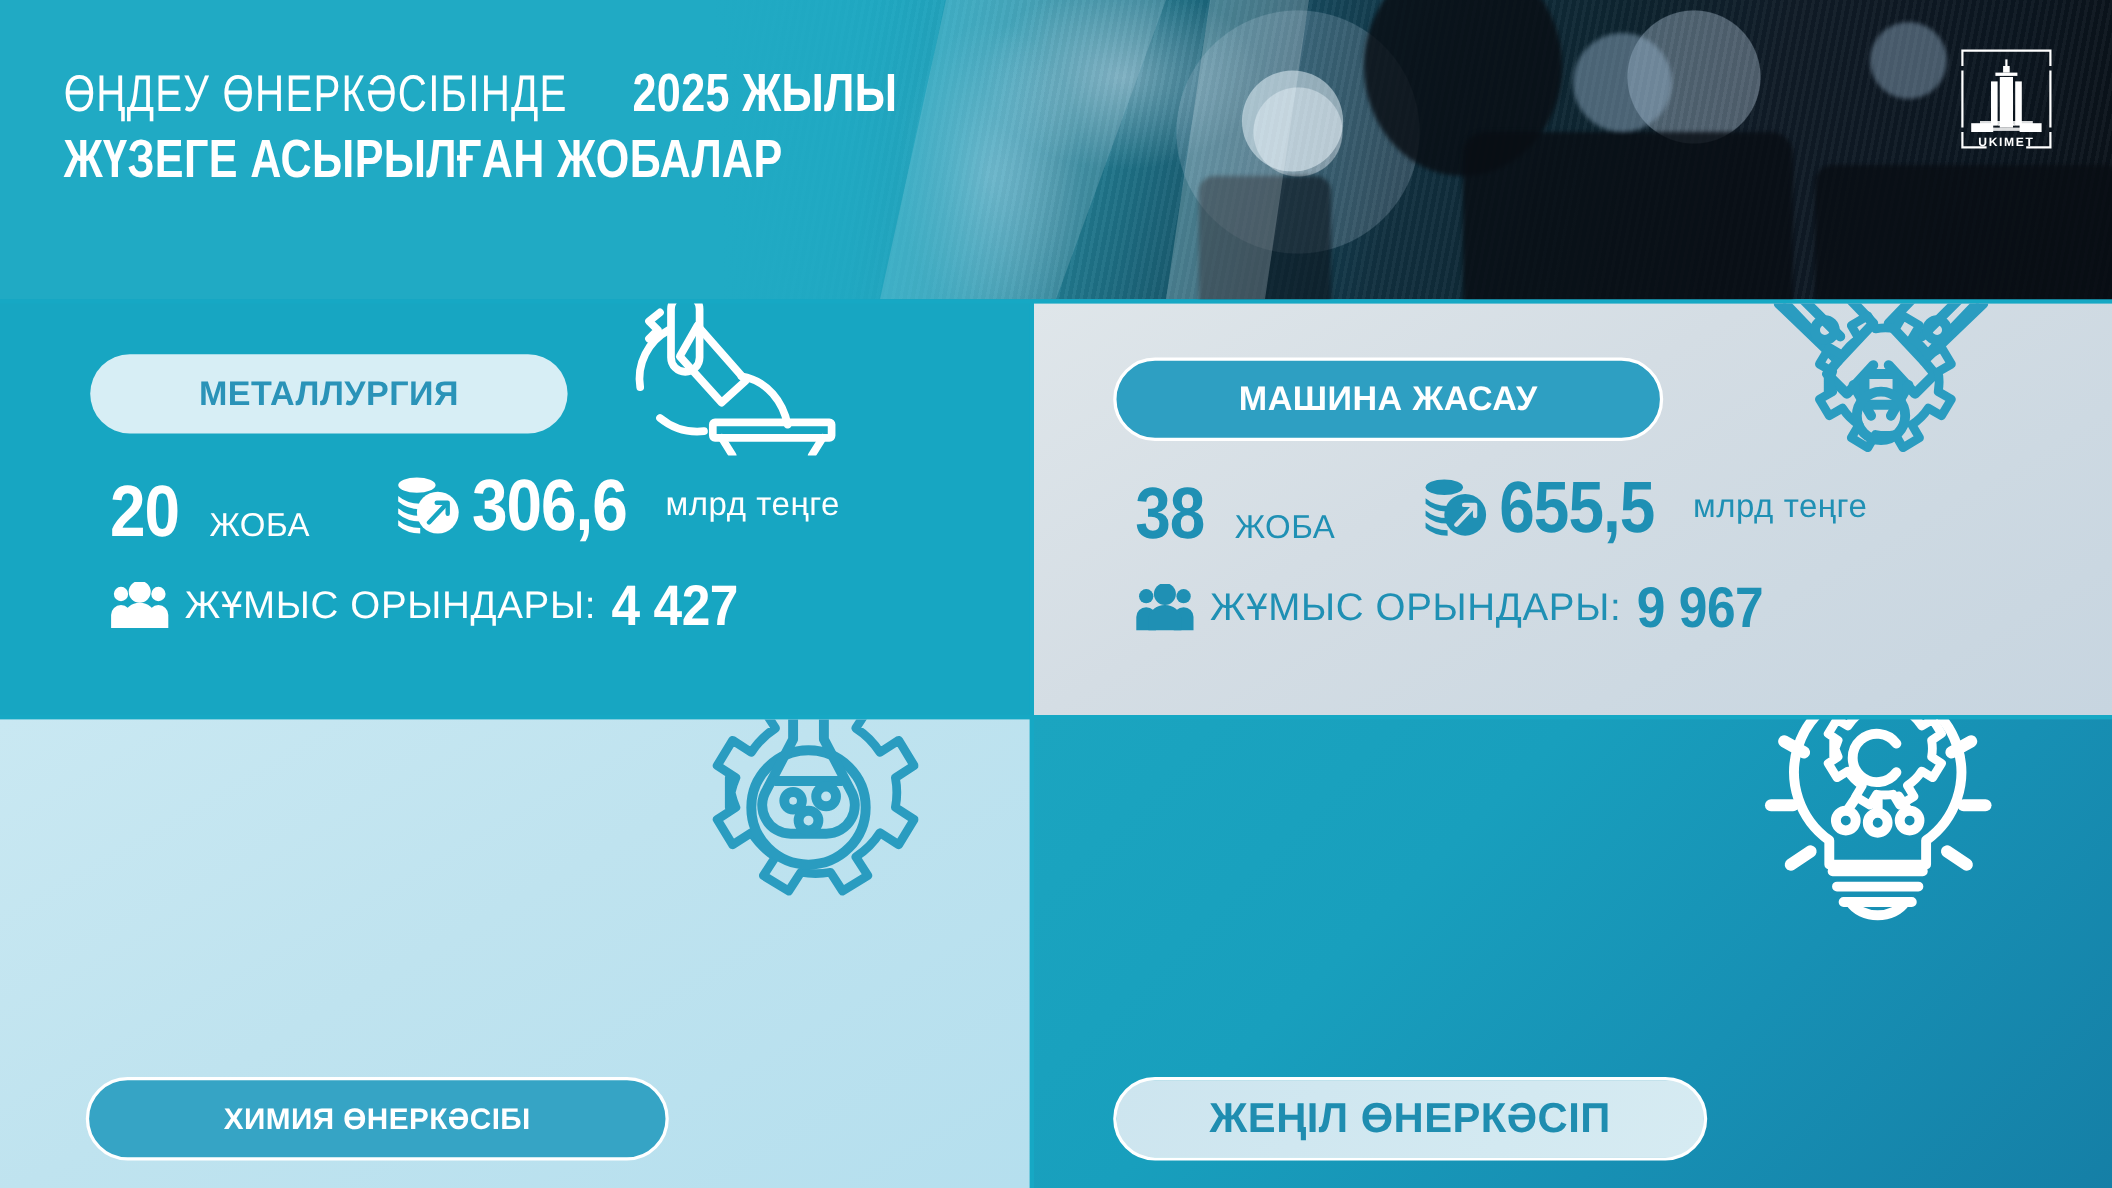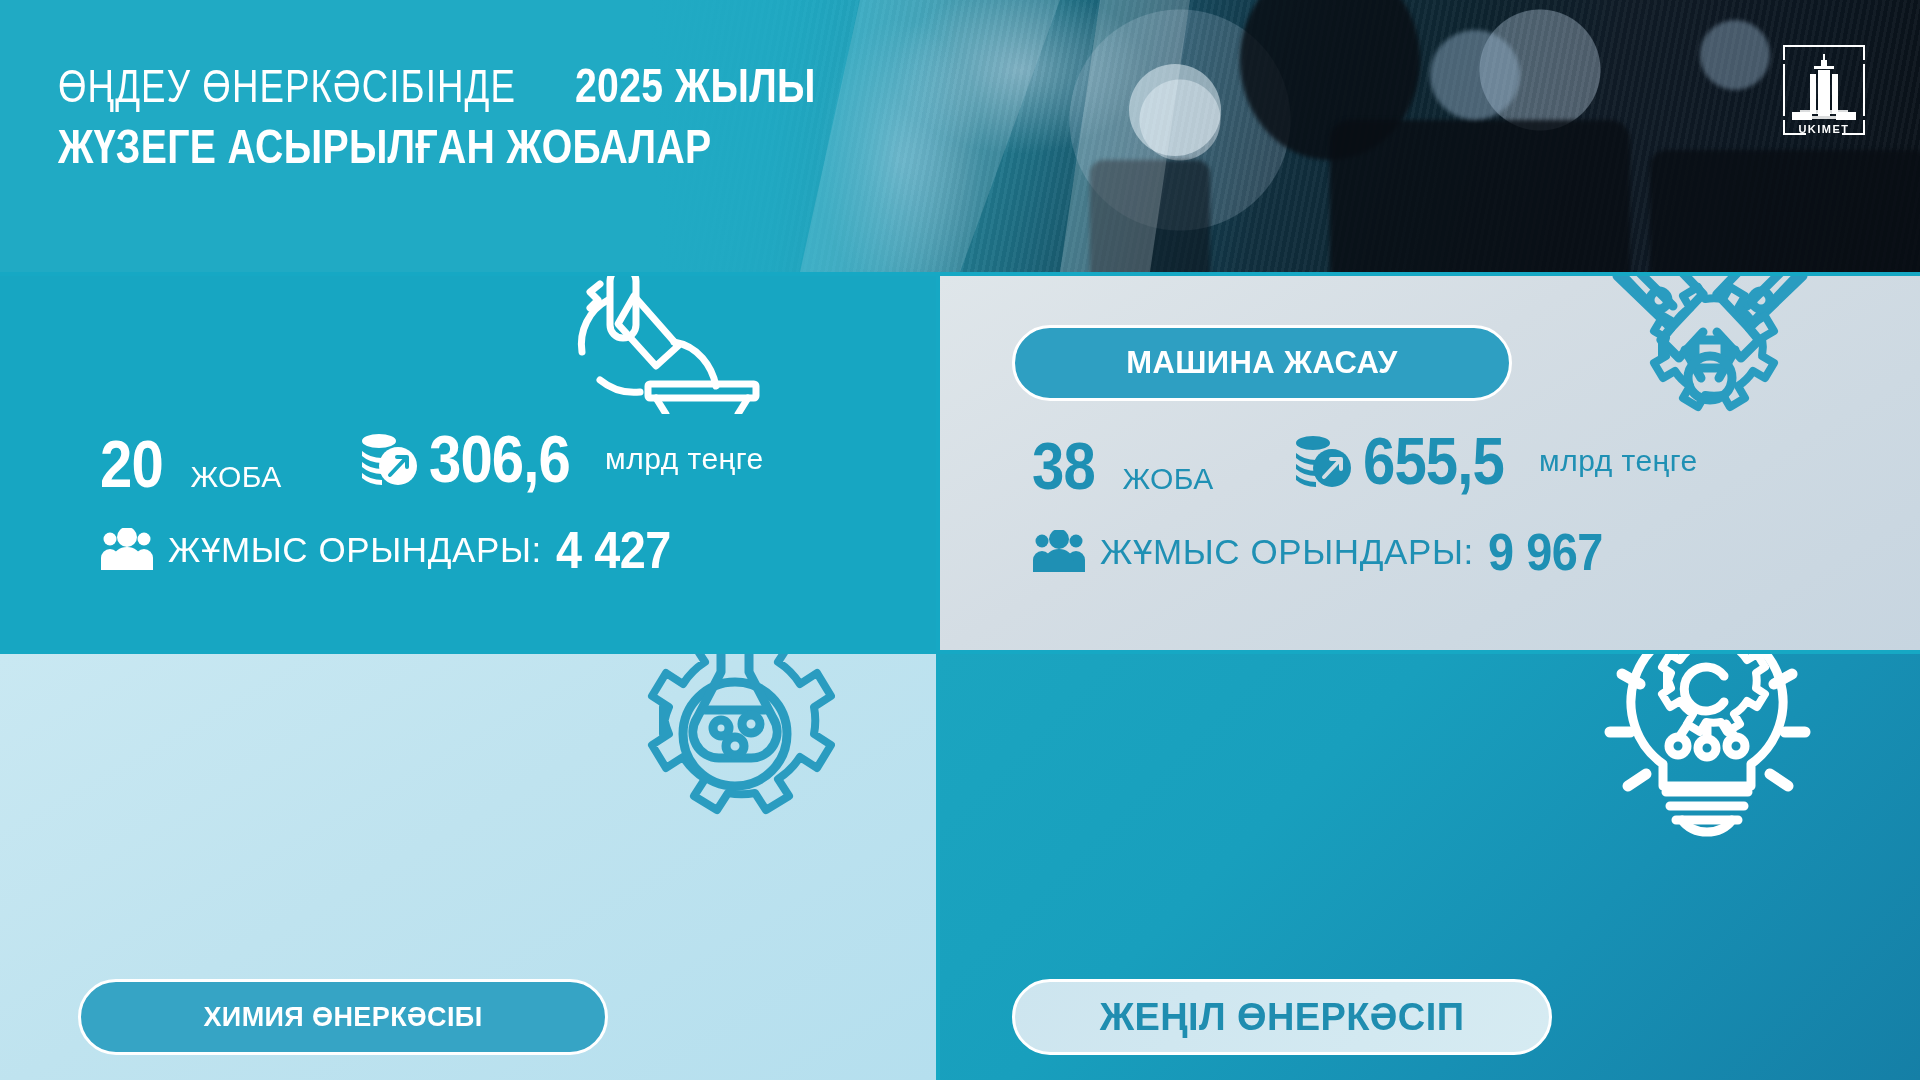--- a/index.html
+++ b/index.html
@@ -195,20 +195,23 @@
           <path d="M30 50 L20 58 L28 66 L20 74"></path>
           <path d="M12 118 a50 50 0 0 1 26 -52"></path>
           <path d="M30 146 a54 54 0 0 0 40 12"></path>
           <path d="M64 62 L108 112 L86 132 L48 90 Z"></path>
           <path d="M104 108 C128 112 142 132 146 152"></path>
           <rect x="78" y="150" width="108" height="14" rx="2"></rect>
           <path d="M86 164 L96 180 M178 164 L168 180"></path>
         </g>
       </svg>
 
+      <div class="pill pill-1" style="left:82px;top:46px;">
+        <span>МЕТАЛЛУРГИЯ</span>
+      </div>
 
       <div class="stats" style="left:100px;top:150px;">
         <div class="row1">
           <span class="big white">20</span>
           <span class="unit white">ЖОБА</span>
           <div class="money-grp" style="margin-left:60px;">
             <svg width="62" height="56" viewBox="0 0 62 56">
               <g fill="#ffffff">
                 <ellipse cx="20" cy="10" rx="17" ry="7"></ellipse>
                 <path d="M3 20 q8 7 20 7 l0 5 q-12 0 -20 -7 z"></path>

